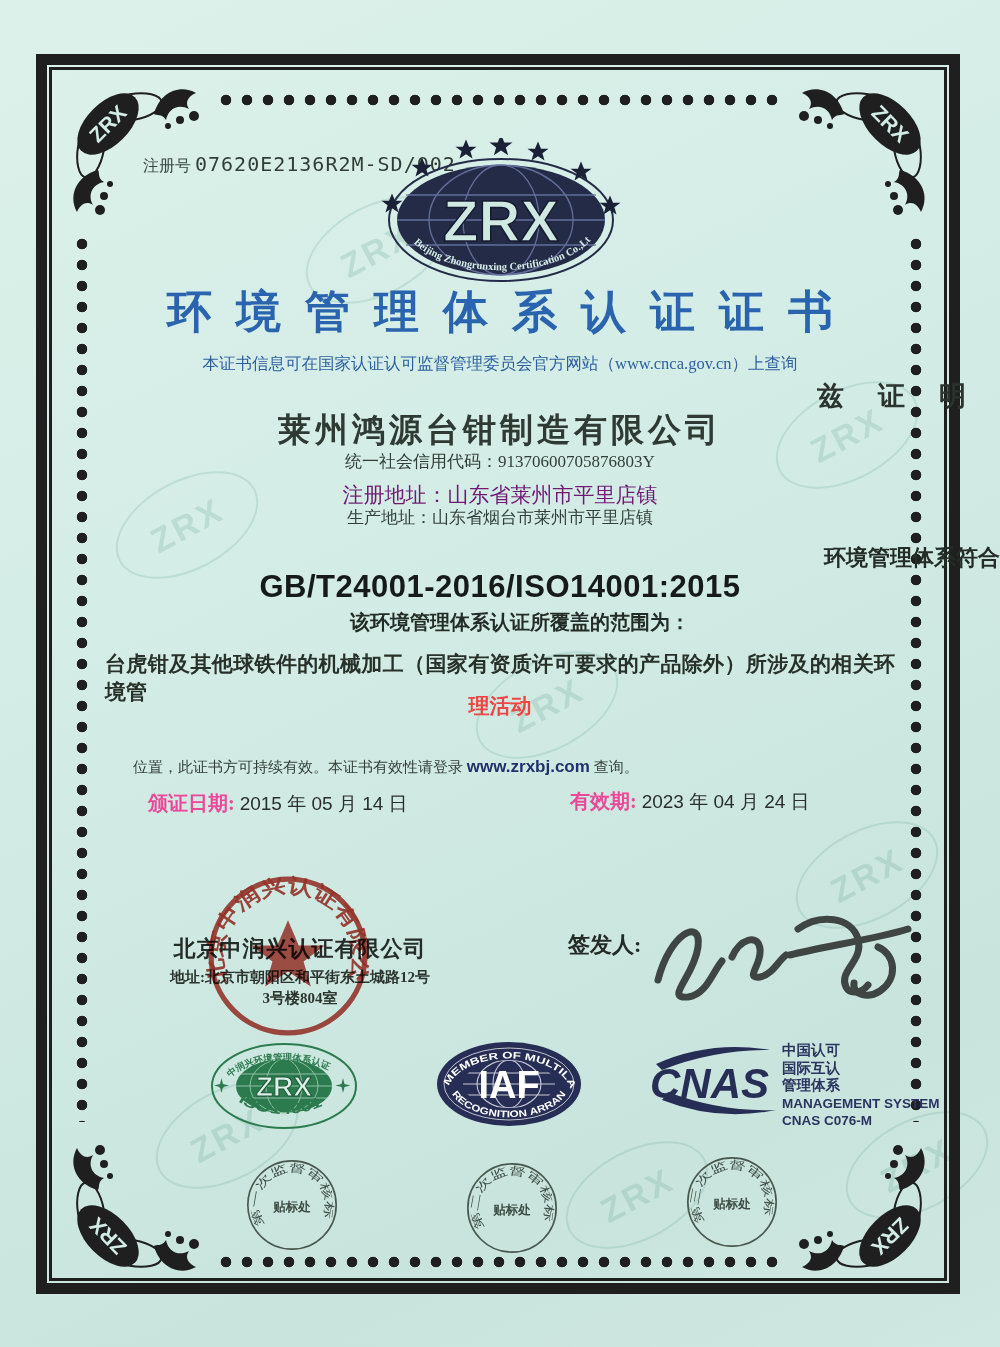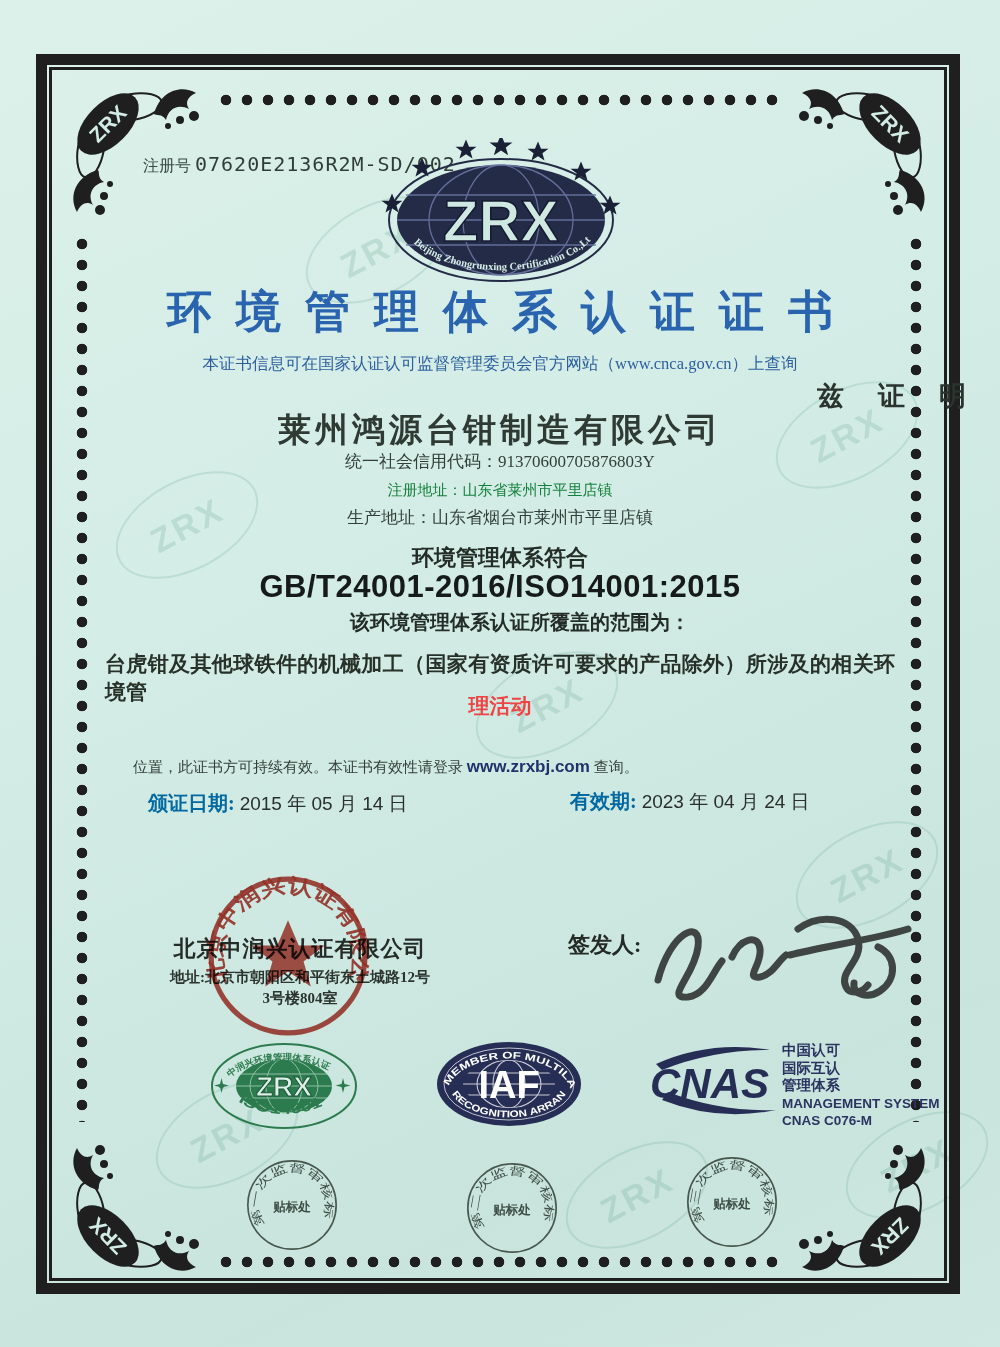--- a/index.html
+++ b/index.html
@@ -31,32 +31,32 @@
       color:rgba(96,158,138,.22);font-family:"Liberation Sans",sans-serif;font-weight:bold;font-size:34px;letter-spacing:3px;}
   
   .regline{left:143px;top:152px;}
   .reg-label{font-size:16px;color:#3c4a44;}
   .reg-num{font-family:"DejaVu Sans Mono","Liberation Mono",monospace;font-size:20px;color:#323d38;letter-spacing:1px;}
   .main-title{left:0;right:0;top:282px;text-align:center;color:#2a64ae;font-size:45px;font-weight:bold;letter-spacing:24px;text-indent:24px;}
   .subtitle{left:0;right:0;top:353px;text-align:center;color:#2c5f9e;font-size:16.5px;}
   .certify{left:0;right:0;top:378px;text-align:right;font-size:27px;font-weight:bold;letter-spacing:34px;text-indent:34px;color:#2b332e;}
   .company{left:0;right:0;top:408px;text-align:center;font-size:33px;font-weight:600;color:#2f3a34;letter-spacing:4px;}
   .credit{left:0;right:0;top:450px;text-align:center;font-size:17px;color:#333e38;}
-  .addr1{left:0;right:0;top:481px;text-align:center;font-size:15px;color:#15803d;}
+  .addr1{left:0;right:0;top:481px;text-align:center;font-size:21px;color:#701a75;}
   .addr2{left:0;right:0;top:506px;text-align:center;font-size:17px;color:#33403a;}
-  .conform{left:0;right:0;top:543px;text-align:center;font-size:22px;font-weight:bold;color:#242c27;}
+  .conform{left:0;right:0;top:543px;text-align:right;font-size:22px;font-weight:bold;color:#242c27;}
   .standard{left:0;right:0;top:569px;text-align:center;font-family:"Liberation Sans","DejaVu Sans",sans-serif;font-size:31px;font-weight:bold;color:#161a18;letter-spacing:.5px;}
   .scope-intro{left:0;right:0;top:609px;text-align:center;font-size:20px;font-weight:bold;color:#242c27;padding-left:40px;}
   .scope1{left:105px;width:790px;top:650px;text-align:justify;font-size:21px;font-weight:600;color:#273029;}
   .scope2{left:0;right:0;top:692px;text-align:center;font-size:21px;font-weight:600;color:#ef4444;}
   .notice{left:133px;width:740px;top:729px;font-size:15px;color:#343f39;line-height:25px;}
   .notice b.url{font-family:"Liberation Sans",sans-serif;color:#20316b;font-size:17px;}
   .dateL{left:148px;top:790px;font-size:20px;}
   .dateR{left:570px;top:788px;font-size:20px;}
-  .date-label{font-weight:bold;color:#0369a1;}
+  .date-label{font-weight:bold;color:#ec4899;}
   .date-val{font-family:"Liberation Sans",sans-serif;font-size:19px;color:#2a2f2c;}
   .issuer-name{left:120px;width:360px;top:934px;text-align:center;font-size:22px;font-weight:bold;color:#252b27;letter-spacing:1px;}
   .issuer-a1{left:120px;width:360px;top:968px;text-align:center;font-size:15px;font-weight:600;color:#2c342f;}
   .issuer-a2{left:120px;width:360px;top:989px;text-align:center;font-size:15px;font-weight:600;color:#2c342f;}
   .signer{left:568px;top:930px;font-size:22px;font-weight:bold;color:#242a26;}
   .cnas-text{left:782px;top:1042px;color:#2b3460;font-size:13.5px;line-height:17.5px;font-family:"Liberation Sans",sans-serif;font-weight:bold;}
   .cnas-text .cn{font-family:"Liberation Serif",serif;font-size:14.5px;}
 </style>
 </head>
 <body>

